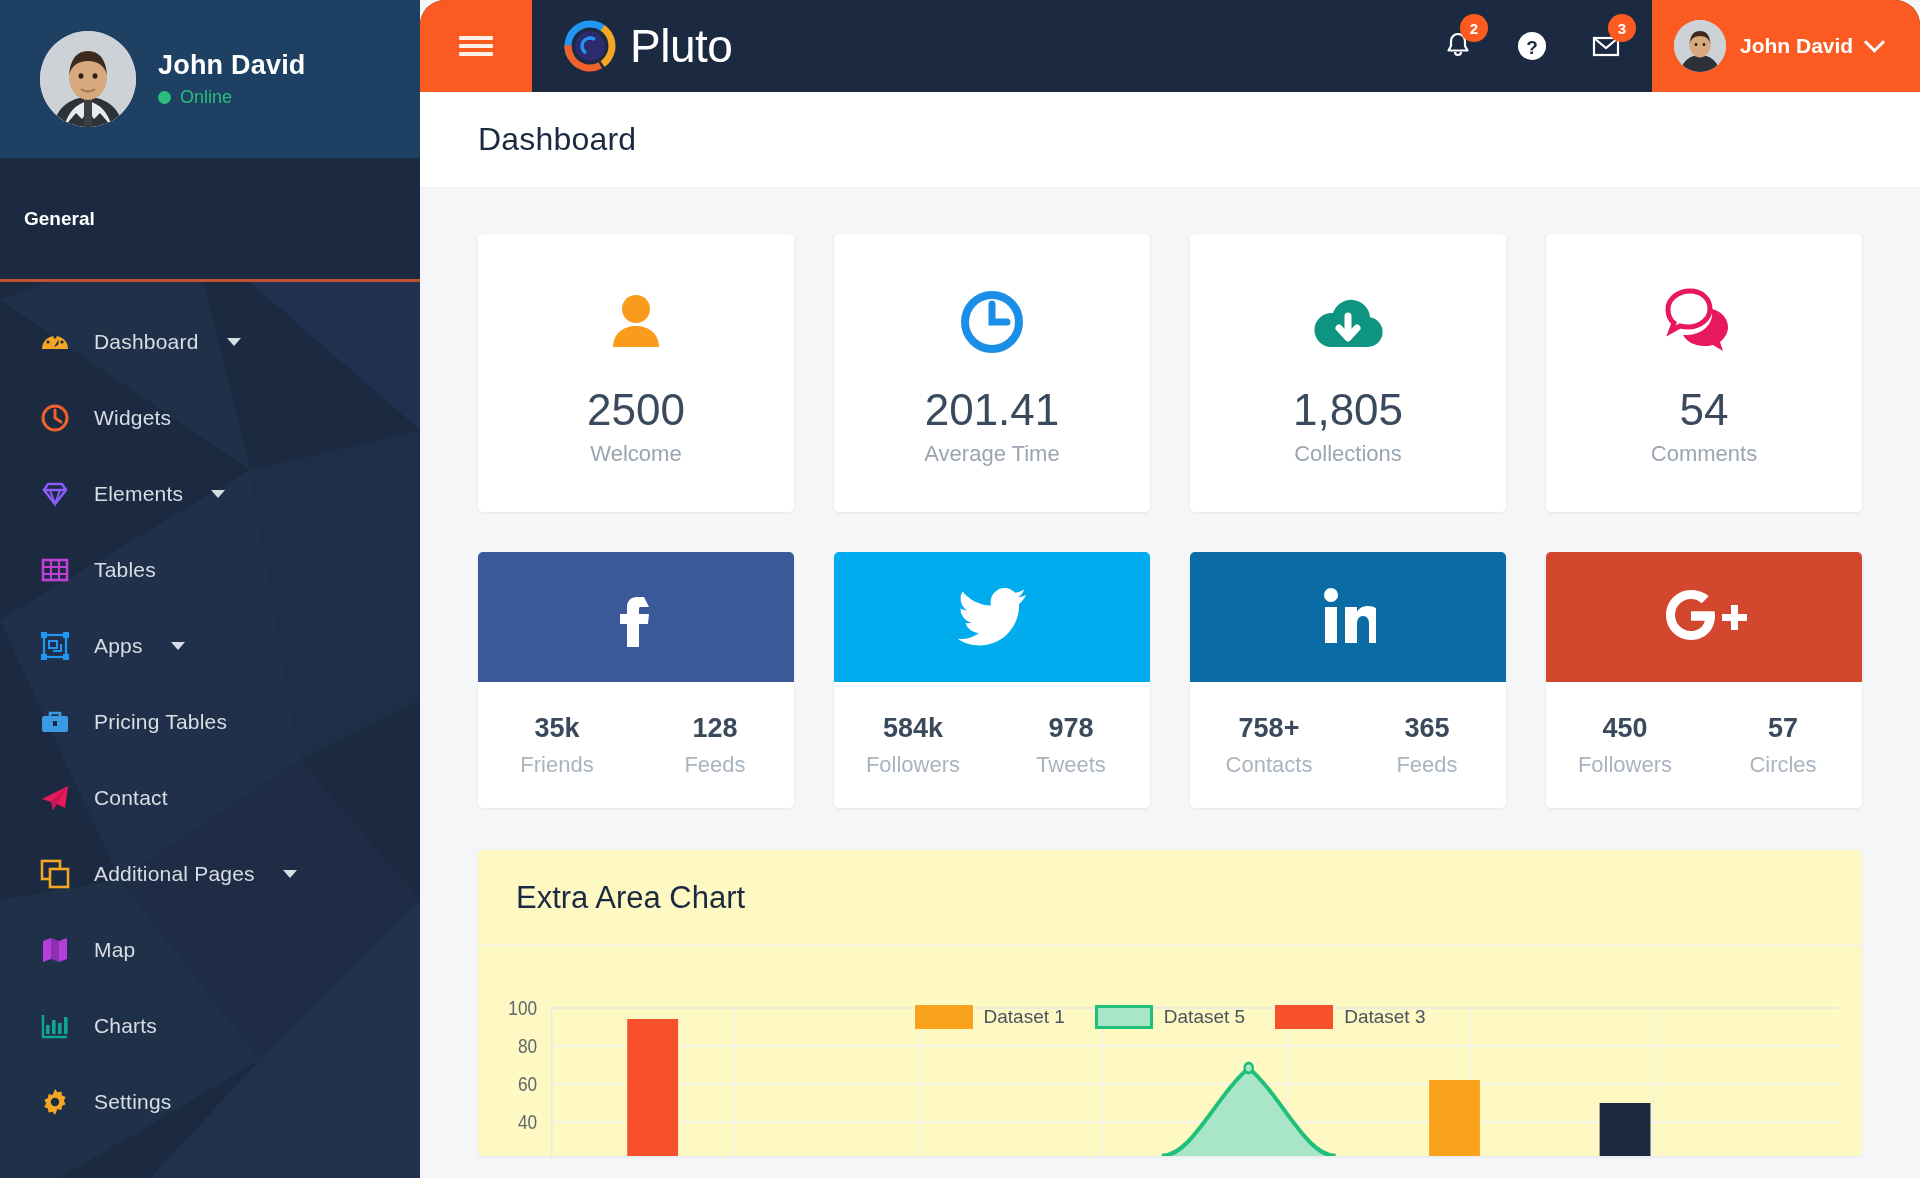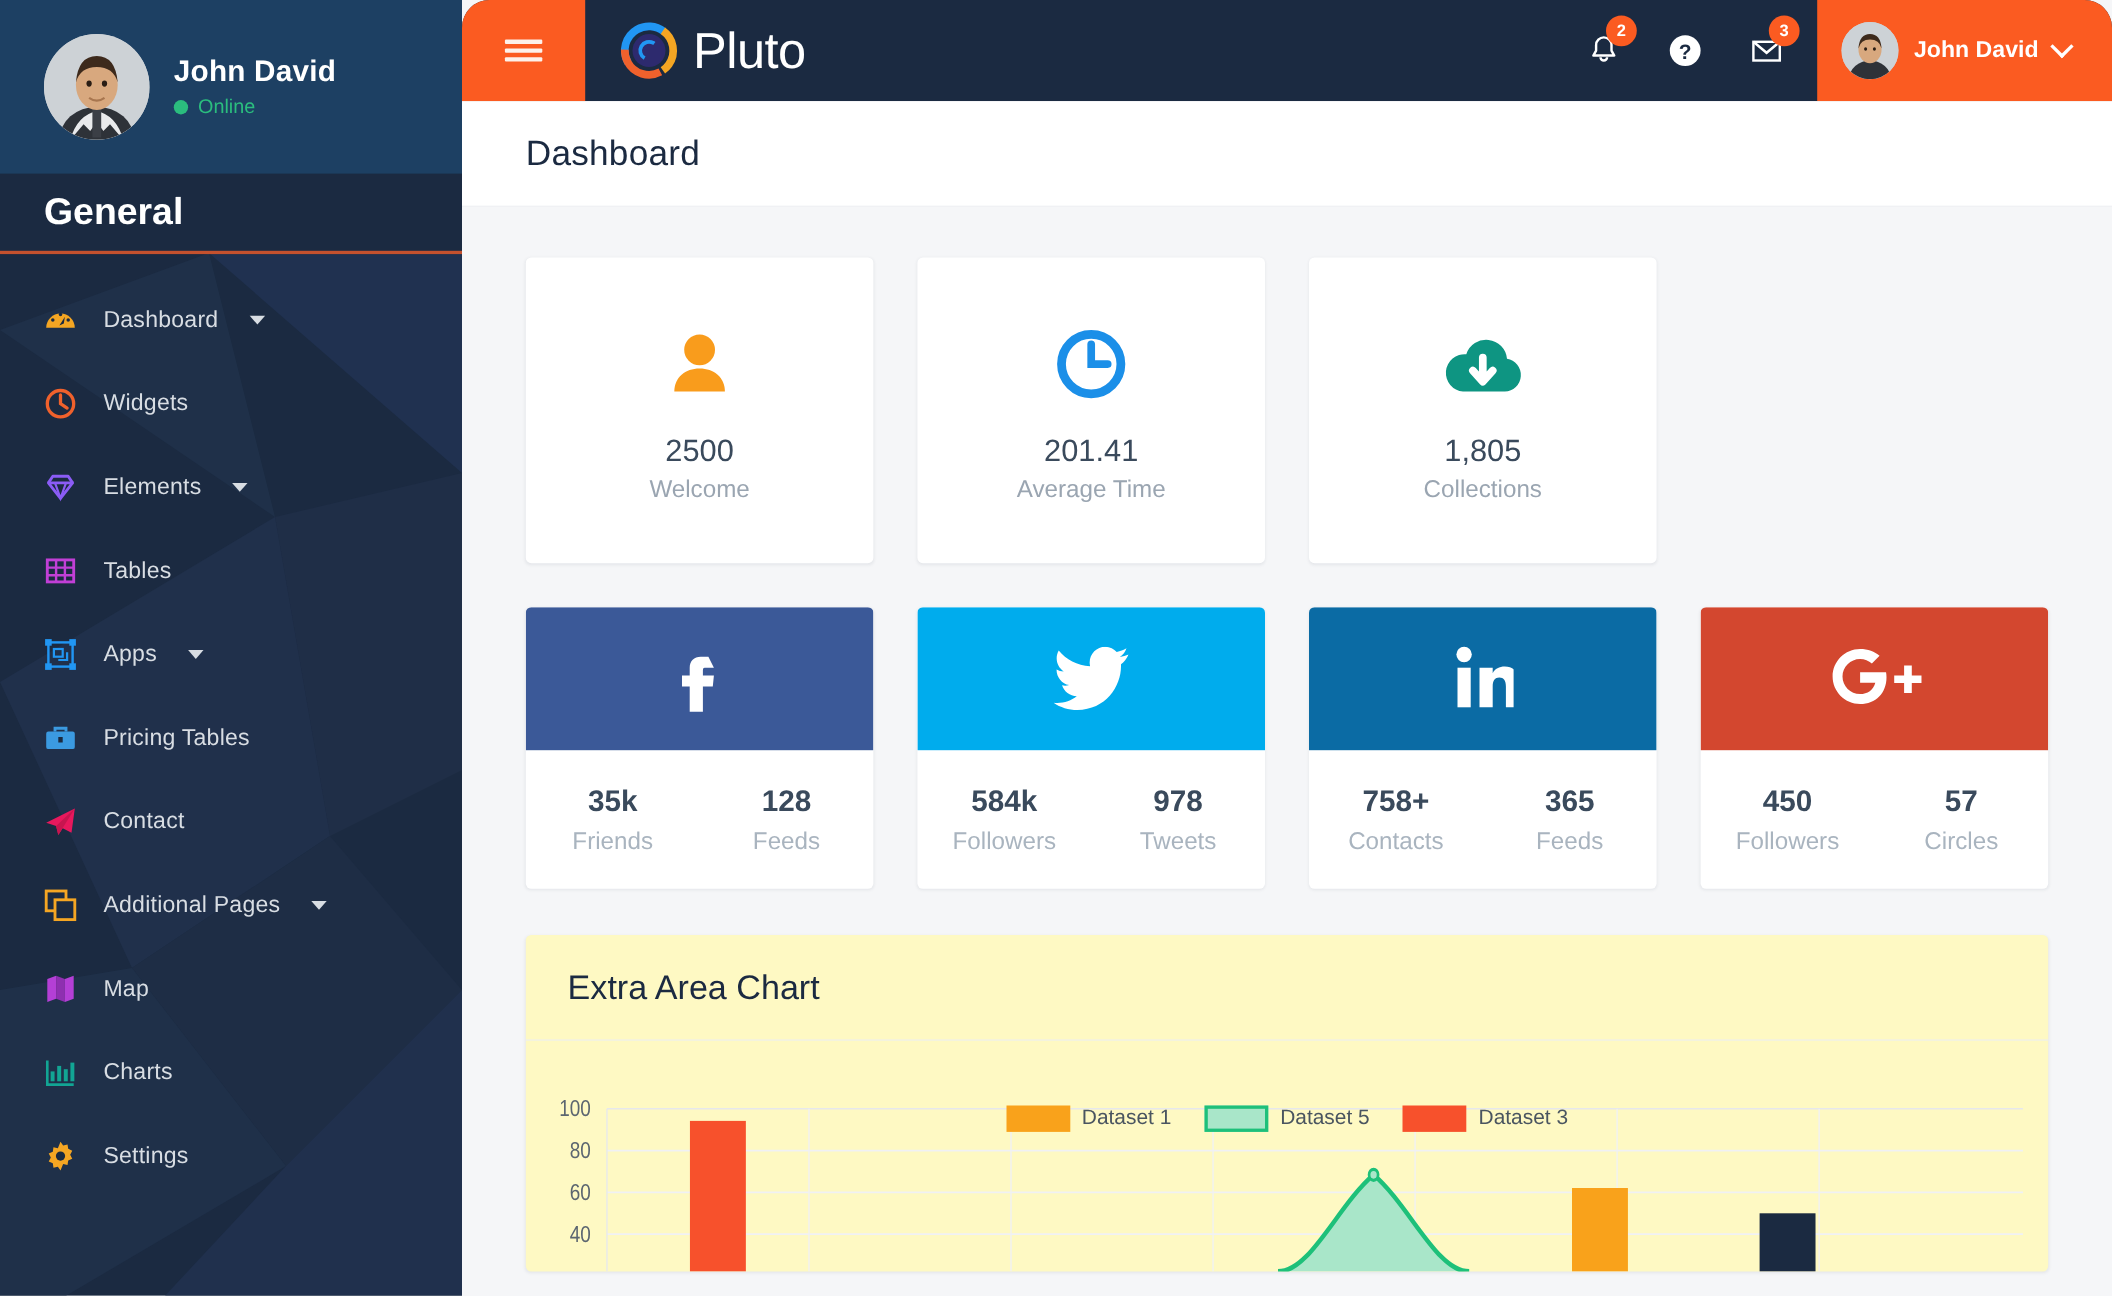--- a/index.html
+++ b/index.html
@@ -38,23 +38,23 @@
     color: #ffffff; font-size: 27px; font-weight: 700; letter-spacing: .2px;
   }
   .profile-status {
     display: flex; align-items: center; gap: 9px;
     color: #2bbd7e; font-size: 18px;
   }
   .dot-online { width: 13px; height: 13px; border-radius: 50%; background: #2bbd7e; display: inline-block; }
 
   .nav-heading {
     position: relative; z-index: 2;
-    height: 73px; display: flex; align-items: center;
-    padding-left: 40px;
-    color: #ffffff; font-size: 34px; font-weight: 700;
+    height: 124px; display: flex; align-items: center;
+    padding-left: 24px;
+    color: #ffffff; font-size: 19px; font-weight: 700;
     background: #1b2a41;
     border-bottom: 3px solid #c4512e;
   }
   .nav-list { position: relative; z-index: 2; padding-top: 22px; }
   .nav-item {
     display: flex; align-items: center; gap: 22px;
     height: 76px; padding-left: 38px;
     cursor: pointer;
   }
   .nav-icon {
@@ -133,21 +133,21 @@
   .grid4 { display: grid; grid-template-columns: repeat(4, 1fr); gap: 40px; }
 
   .stat-card {
     background: #fff; border-radius: 5px;
     box-shadow: 0 1px 3px rgba(27,42,65,.08);
     height: 278px;
     display: flex; flex-direction: column;
     align-items: center; justify-content: center; gap: 6px;
   }
   .stat-icon { height: 86px; display: flex; align-items: center; justify-content: center; }
-  .stat-value { font-size: 28px; color: #3a4a5c; font-weight: 400; margin-top: 14px; }
+  .stat-value { font-size: 44px; color: #3a4a5c; font-weight: 400; margin-top: 14px; }
   .stat-label { font-size: 22px; color: #9aa5b1; }
 
   .social-card {
     background: #fff; border-radius: 5px; overflow: hidden;
     box-shadow: 0 1px 3px rgba(27,42,65,.08);
     height: 256px; display: flex; flex-direction: column;
   }
   .social-top { height: 130px; display: flex; align-items: center; justify-content: center; }
   .social-bottom { flex: 1; display: flex; align-items: center; }
   .social-col {
@@ -449,20 +449,30 @@
           <div class="stat-icon">
             <svg width="80" height="74" viewBox="0 0 80 74">
                 <path d="M22 62h38a15 15 0 002-29.8A19 19 0 0025 28 15 15 0 0022 62z" fill="#0e9582"></path>
                 <path d="M40 31v18M31 43l9 10 9-10" fill="none" stroke="#ffffff" stroke-width="7" stroke-linecap="round" stroke-linejoin="round"></path>
               </svg>
           </div>
           <div class="stat-value">1,805</div>
           <div class="stat-label">Collections</div>
         </div>
 
+        <div class="stat-card">
+          <div class="stat-icon">
+            <svg width="80" height="74" viewBox="0 0 80 74">
+                <path d="M46 24c0 10-10 18-22 18-3 0-6-.5-8-1l-9 5 3-8c-4-3-6-8-6-14 0-10 10-18 22-18s20 8 20 18z" fill="none" stroke="#e8185d" stroke-width="5"></path>
+                <path d="M48 24c9 2 16 9 16 18 0 6-3 11-8 15l3 9-10-6c-3 1-6 1-9 1-9 0-17-4-21-11 16 1 29-8 29-21z" fill="#e8185d"></path>
+              </svg>
+          </div>
+          <div class="stat-value">54</div>
+          <div class="stat-label">Comments</div>
+        </div>
       </div>
 
       <div class="grid4" style="margin-top:40px;">
 
         <div class="social-card">
           <div class="social-top" style="background:#3b5998;">
             <svg width="56" height="64" viewBox="0 0 56 64">
               <path d="M36 12h-7c-6 0-10 4-10 10v7h-7v10h7v23h12V39h9l1-10h-10v-5c0-2 1-2 3-2h7z" fill="#ffffff"></path>
             </svg>
           </div>

